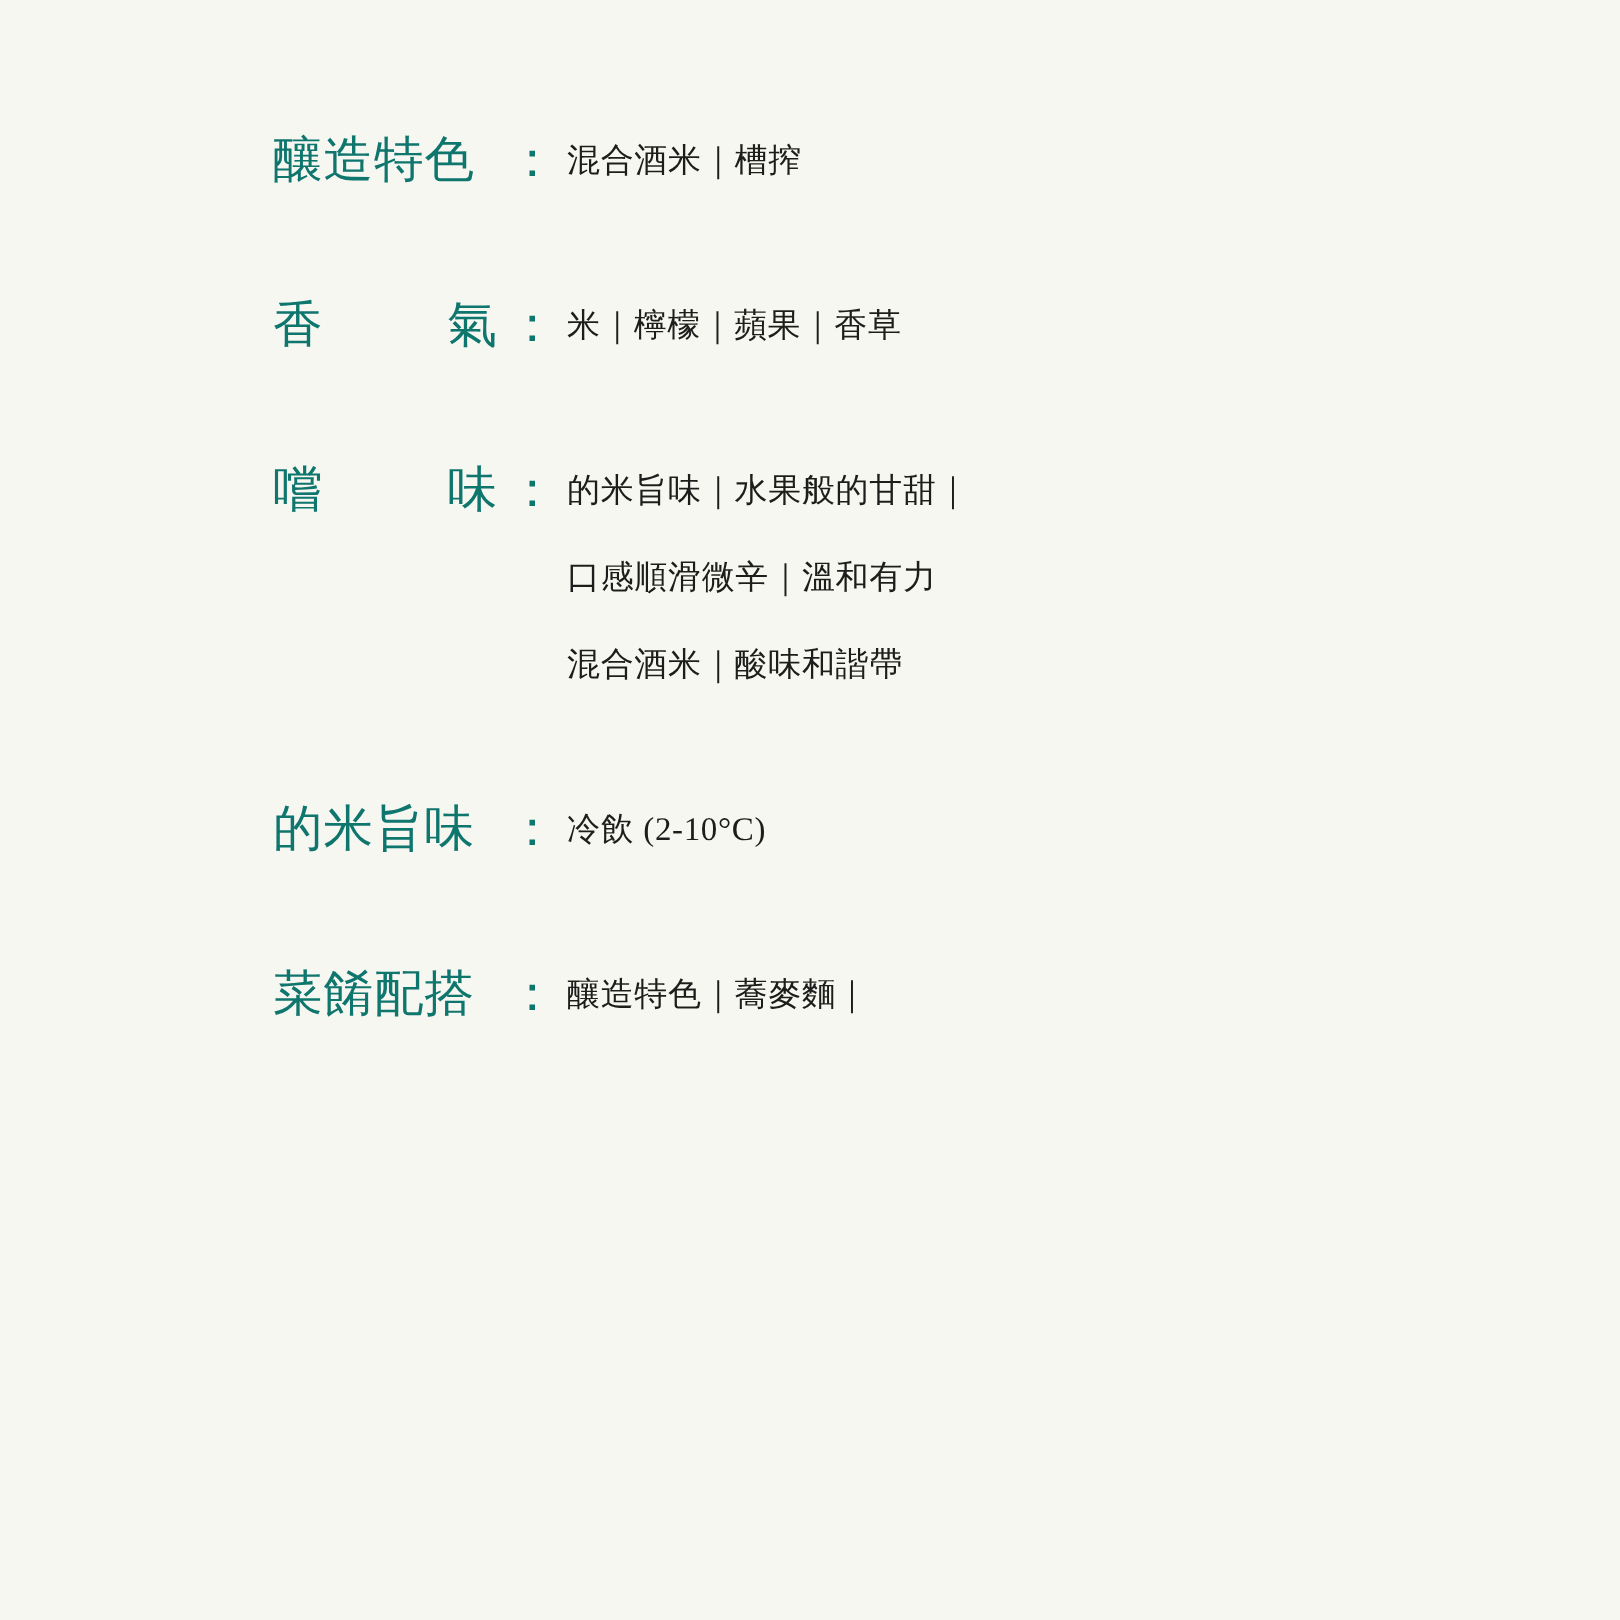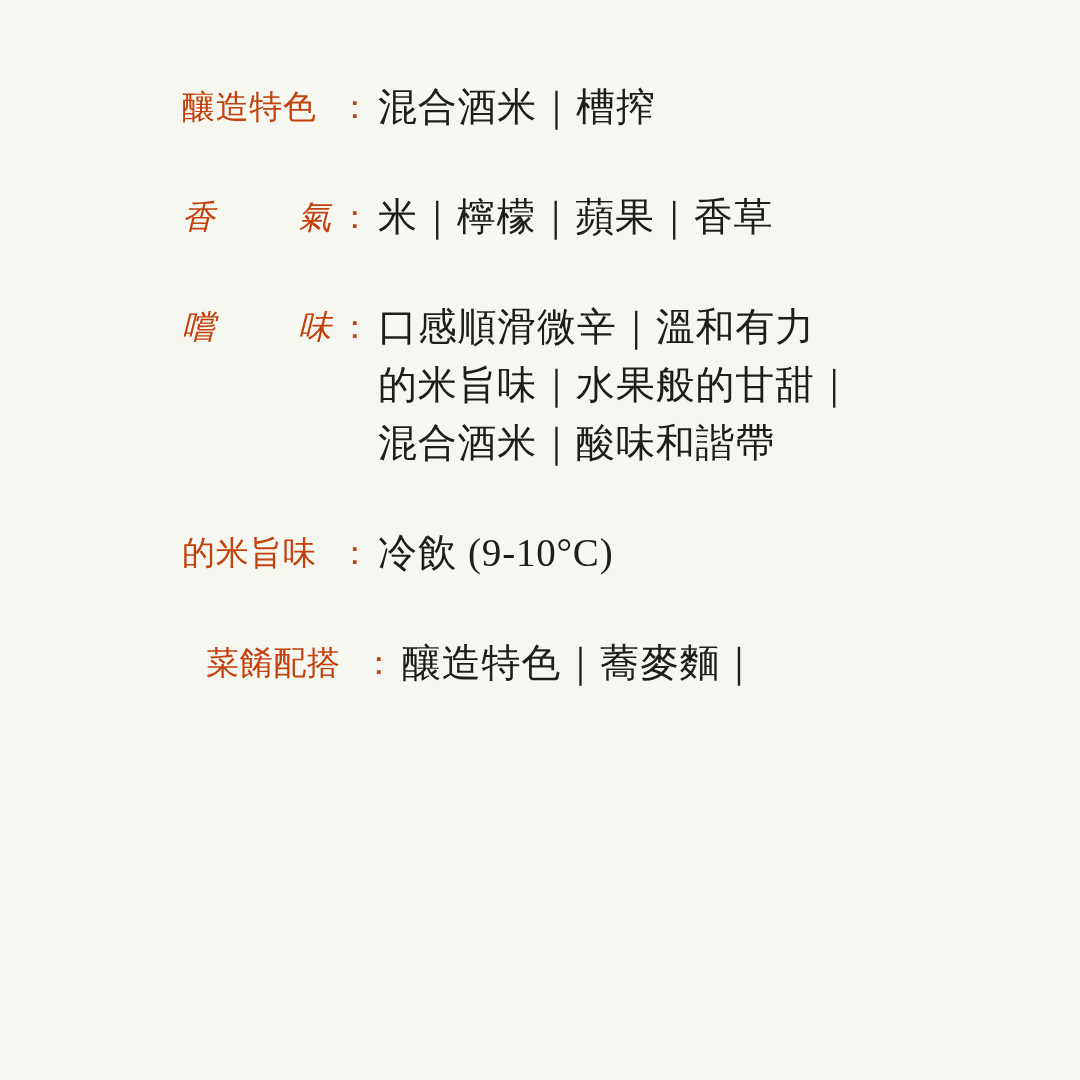--- a/index.html
+++ b/index.html
@@ -24,49 +24,47 @@
   .spec-list {
     display: block;
   }
   .spec-row {
     display: flex;
     align-items: flex-start;
     margin-bottom: 52px;
   }
   .spec-row:last-child {
     margin-bottom: 0;
-    margin-left: 24px;
   }
   .spec-label {
     flex: 0 0 auto;
     width: 196px;
     font-size: 33px;
     line-height: 58px;
     letter-spacing: 0.02em;
     white-space: pre;
-    color: #c2410c;
+    color: #0f766e;
   }
   .spec-value {
     flex: 1 1 auto;
-    font-size: 39px;
+    font-size: 22px;
     line-height: 58px;
     letter-spacing: 0.02em;
     color: #1d1d1b;
   }
   .spec-value .vline {
     display: block;
     white-space: nowrap;
   }
   
   .label-spread-2 {
     display: inline-block;
     width: 150px;
     text-align: justify;
     text-align-last: justify;
-    font-style: italic;
   }
   .label-plain {
     display: inline-block;
     width: 150px;
   }
   .colon {
     display: inline-block;
     width: 40px;
     text-align: right;
   }
@@ -87,30 +85,30 @@
     <div class="spec-row">
       <div class="spec-label"><span class="label-spread-2">香氣</span><span class="colon">：</span></div>
       <div class="spec-value">
         <span class="vline">米｜檸檬｜蘋果｜香草</span>
       </div>
     </div>
 
     <div class="spec-row">
       <div class="spec-label"><span class="label-spread-2">嚐味</span><span class="colon">：</span></div>
       <div class="spec-value">
+        <span class="vline">的米旨味｜水果般的甘甜｜</span>
         <span class="vline">口感順滑微辛｜溫和有力</span>
-        <span class="vline">的米旨味｜水果般的甘甜｜</span>
         <span class="vline">混合酒米｜酸味和諧帶</span>
       </div>
     </div>
 
     <div class="spec-row">
       <div class="spec-label"><span class="label-plain">的米旨味</span><span class="colon">：</span></div>
       <div class="spec-value">
-        <span class="vline">冷飲 (9-10°C)</span>
+        <span class="vline">冷飲 (2-10°C)</span>
       </div>
     </div>
 
     <div class="spec-row">
       <div class="spec-label"><span class="label-plain">菜餚配搭</span><span class="colon">：</span></div>
       <div class="spec-value">
         <span class="vline">釀造特色｜蕎麥麵｜</span>
       </div>
     </div>
 

